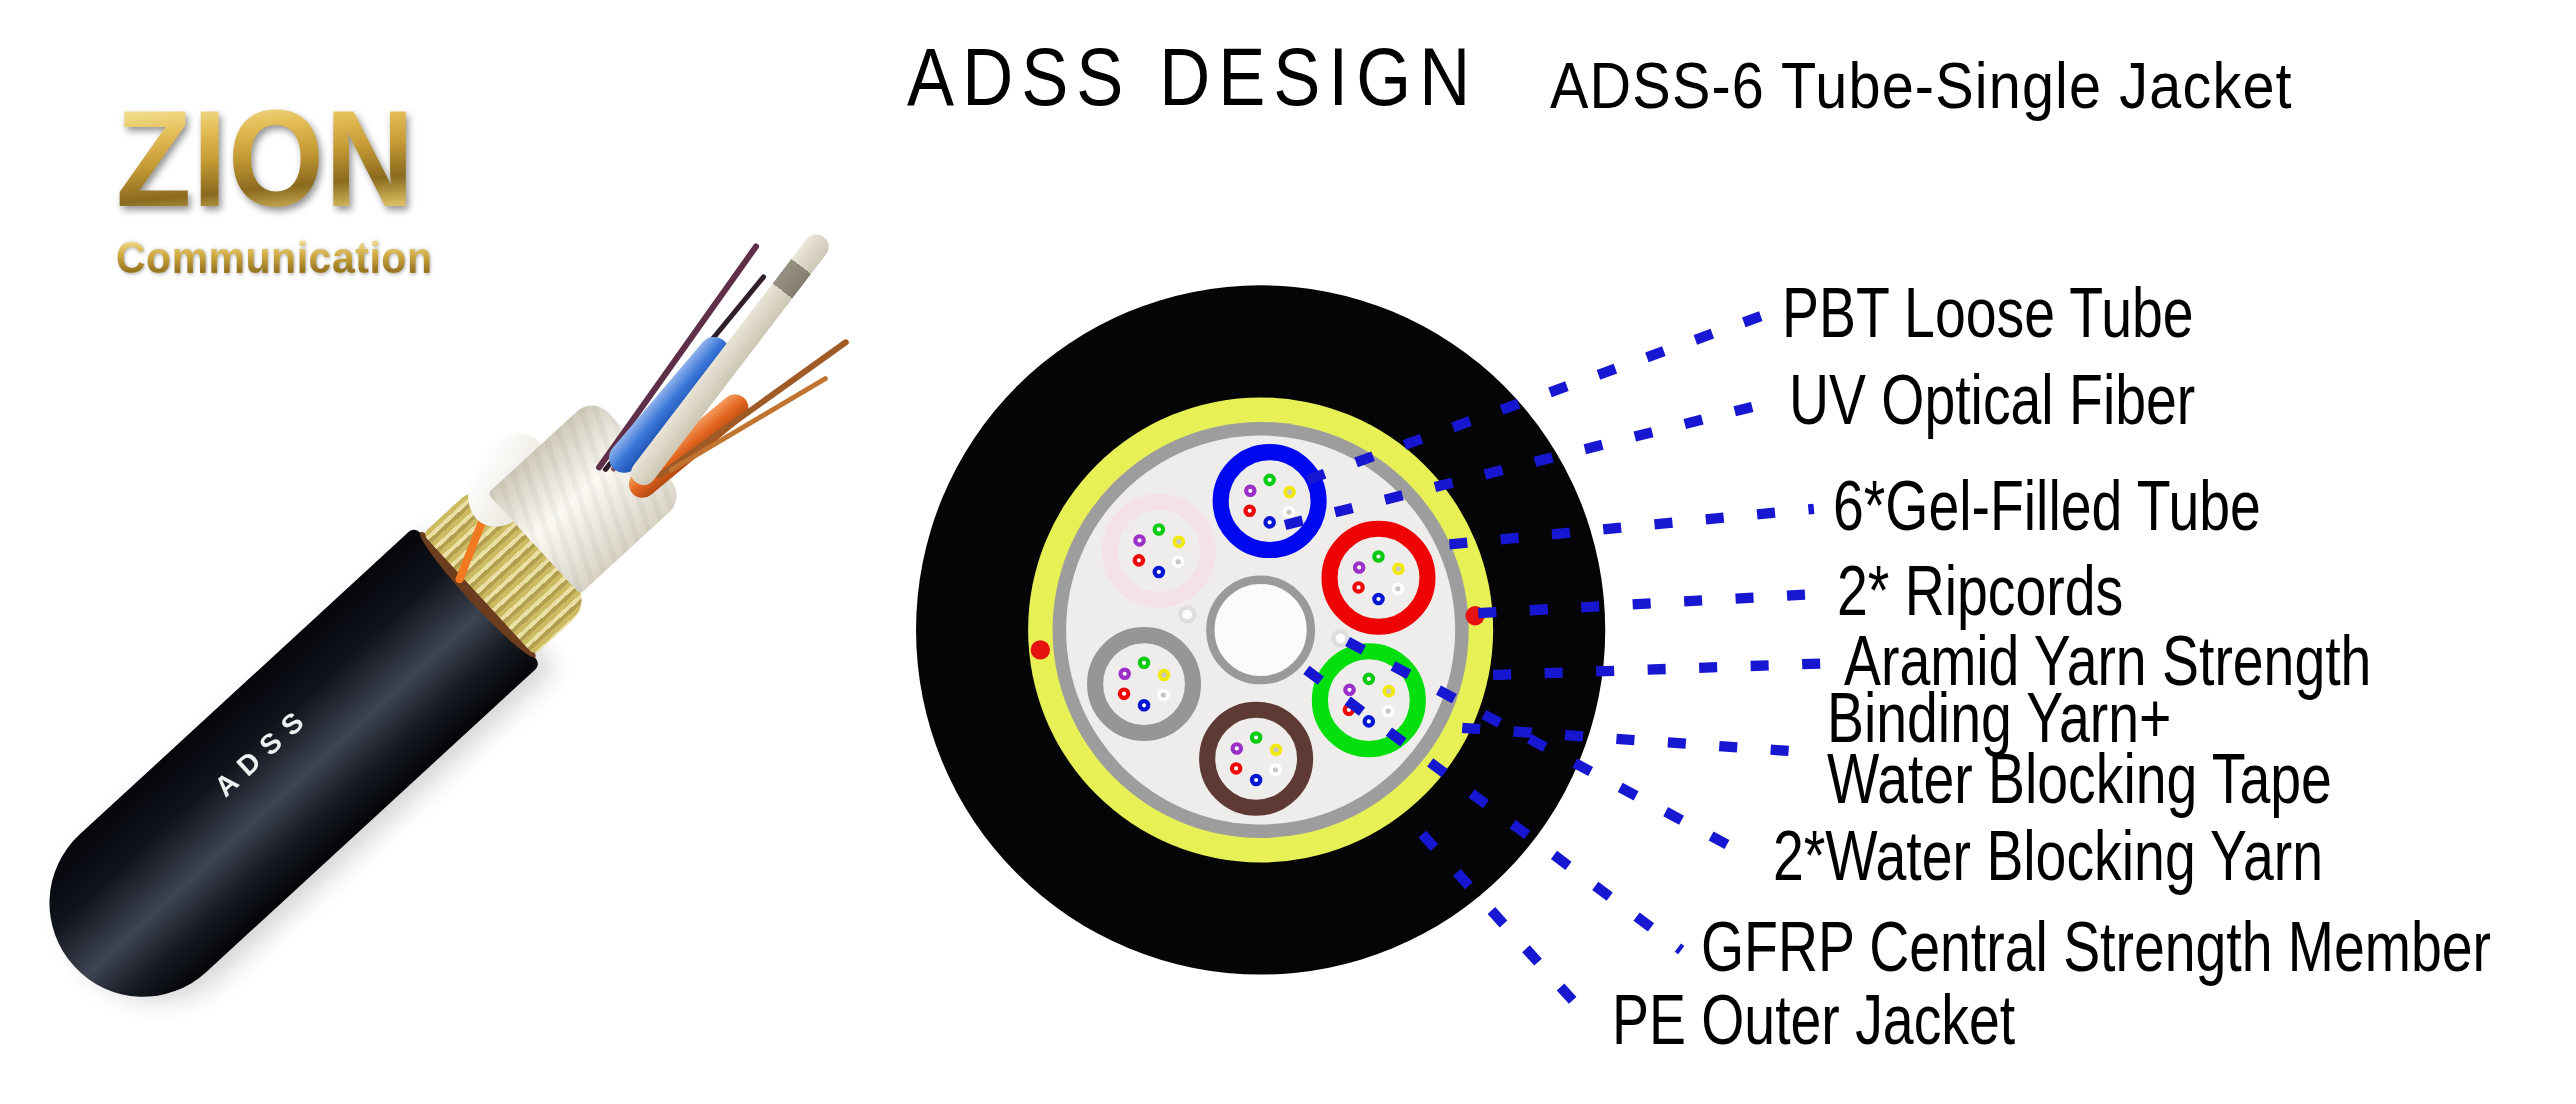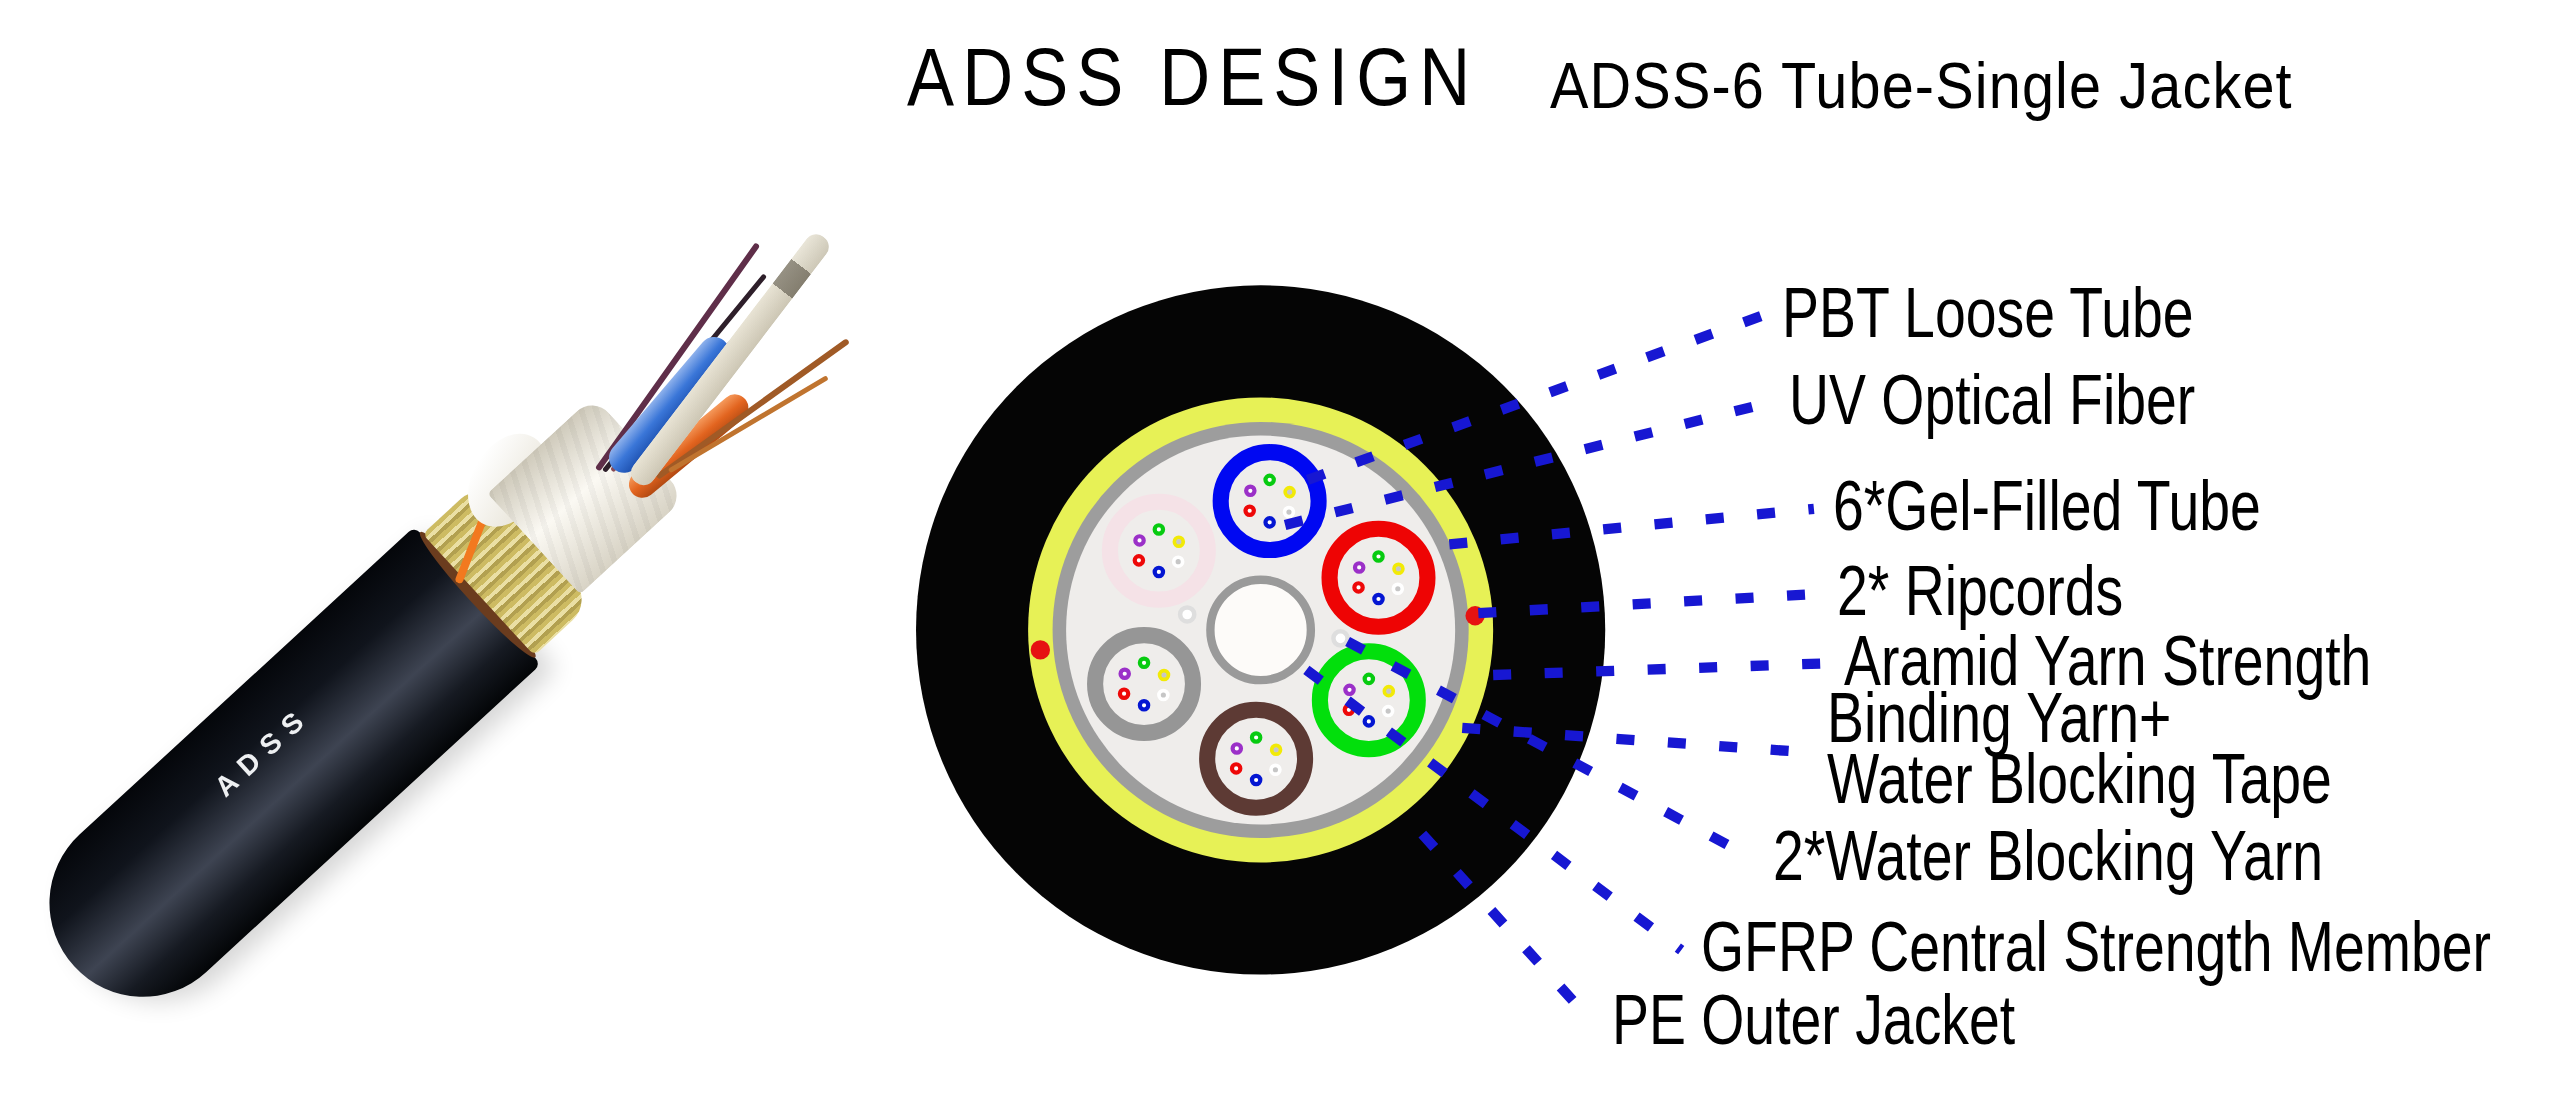--- a/index.html
+++ b/index.html
@@ -89,20 +89,24 @@
   .fib.o1{left:760px;top:135px;width:235px;height:5.8px;background:#a05a26;transform:rotate(7deg);}
   .fib.o2{left:773px;top:139px;width:184px;height:5.2px;background:#c0742f;transform:rotate(12deg);}
   
   .cs-svg{position:absolute;left:0;top:0;width:2576px;height:1104px;}
 </style>
 </head>
 <body>
 
 <div class="canvas">
 
+  <div class="logo">
+    <div class="logo-zion">ZION</div>
+    <div class="logo-sub">Communication</div>
+  </div>
 
   <div class="title">ADSS DESIGN</div>
   <div class="subtitle">ADSS-6 Tube-Single Jacket</div>
 
   <div class="cable-photo">
     <div class="cable-rot">
       <div class="seg-jacket">
         <span class="jacket-print">ADSS</span>
       </div>
       <div class="jacket-rim"></div>

